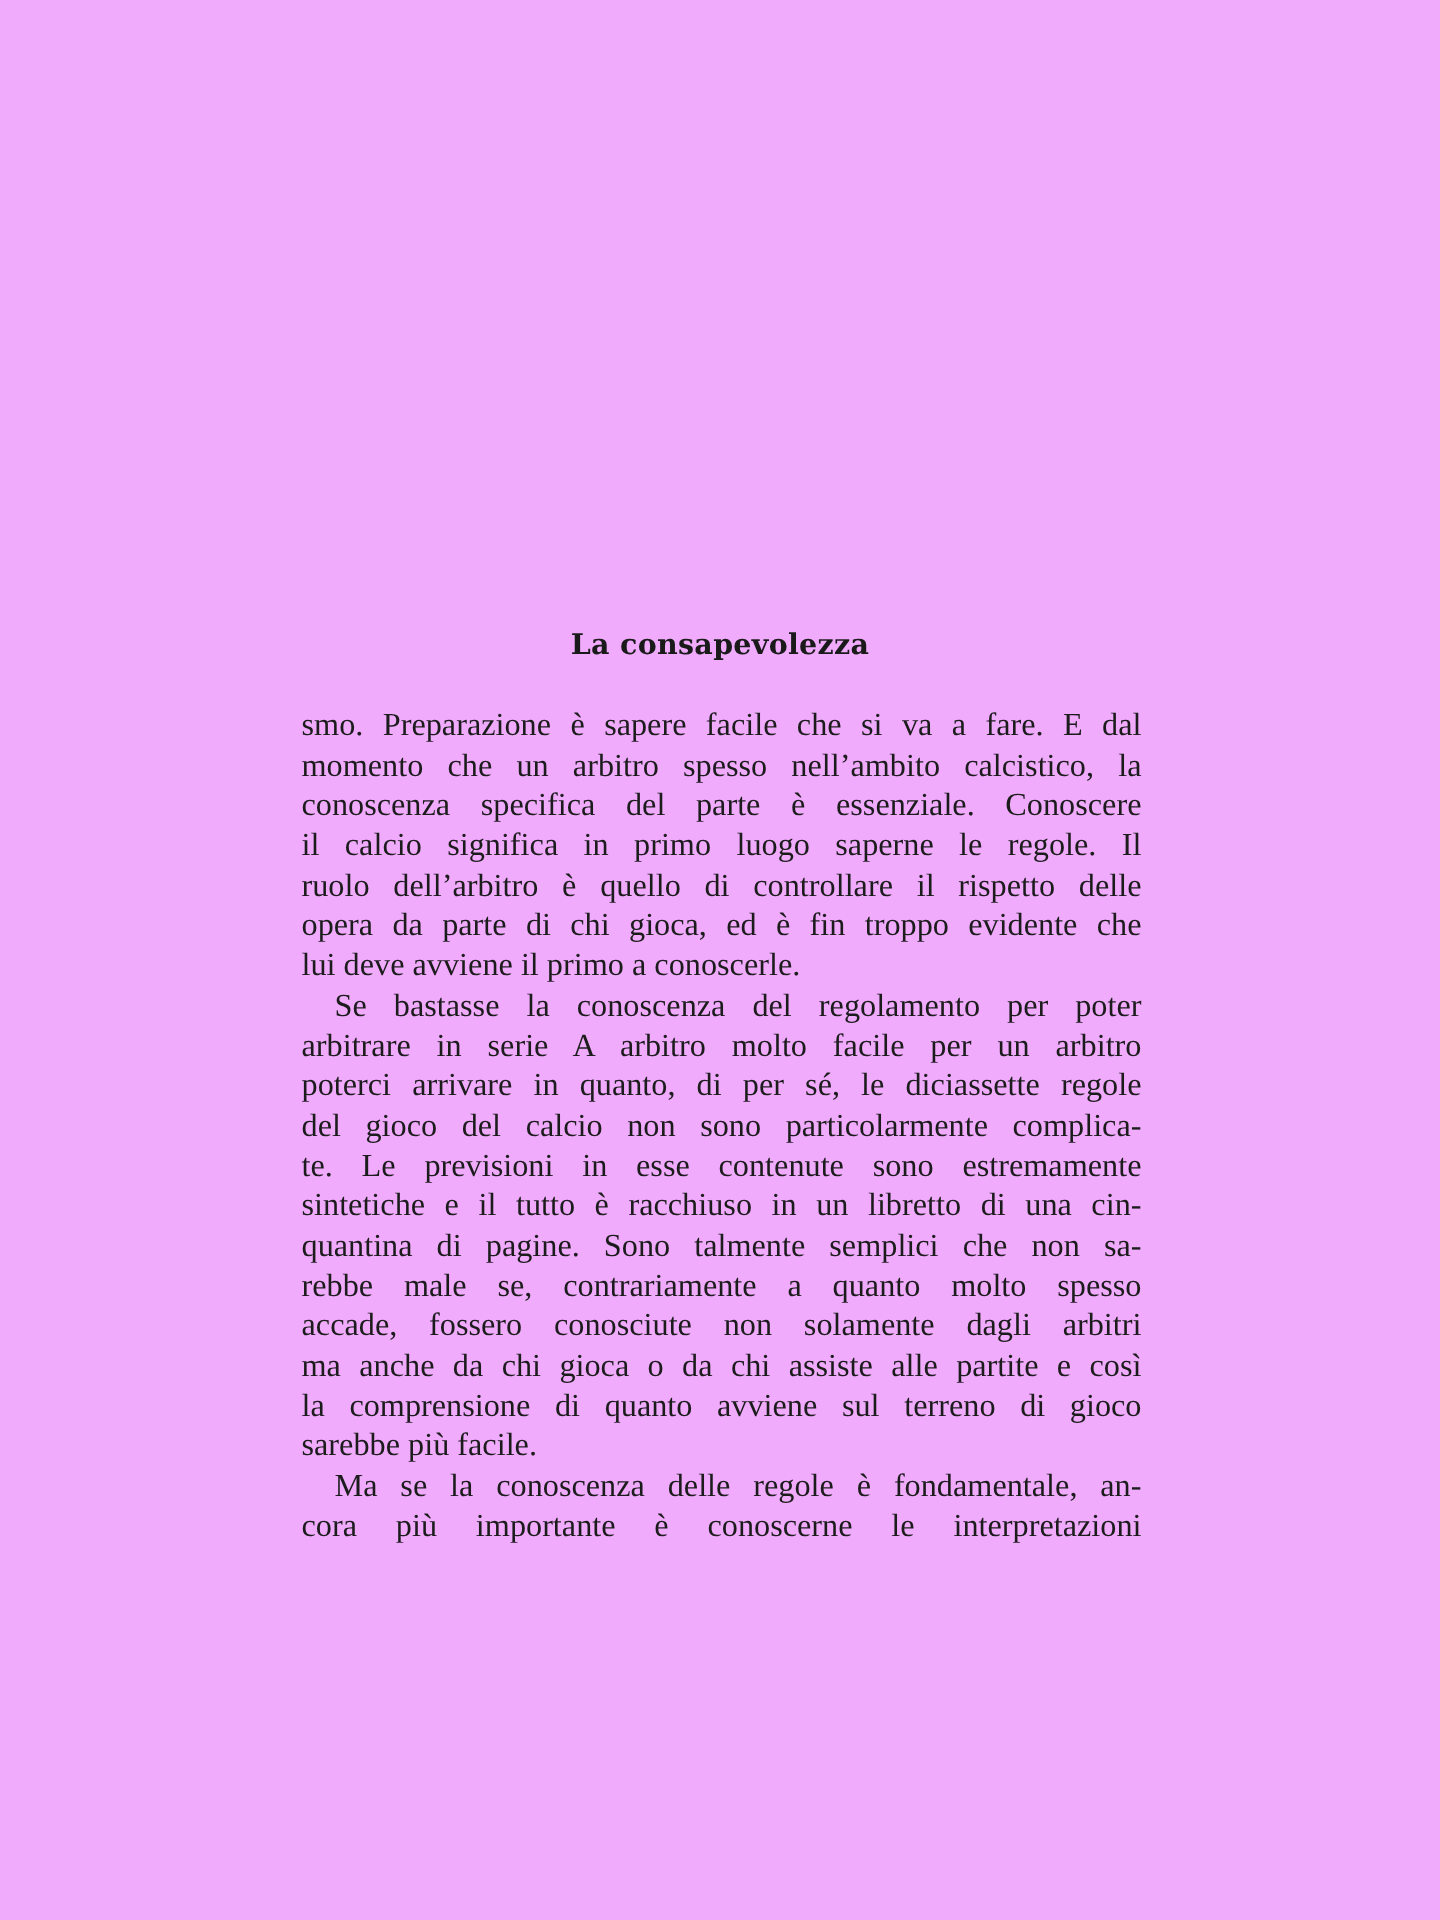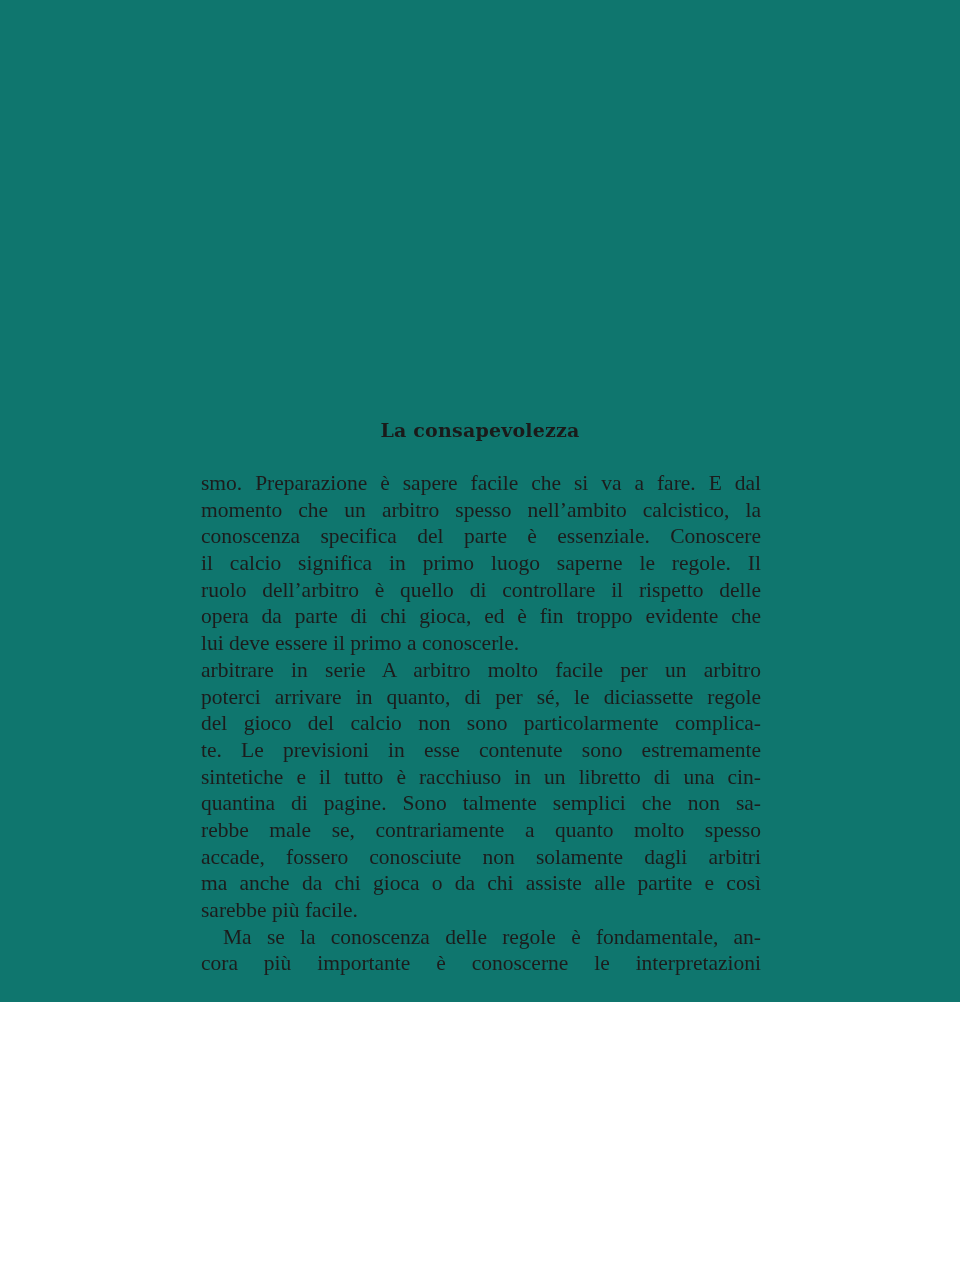--- a/index.html
+++ b/index.html
@@ -1,17 +1,17 @@
 <!DOCTYPE html>
 <html><head>
   <meta charset="utf-8">
   <style>
     html, body { margin: 0; padding: 0; background: #ffffff; }
     body { width: 960px; height: 1280px; position: relative; overflow: hidden; }
-    .page { position: absolute; left: 0; top: 0; width: 960px; height: 1002px; background: #0f766e; }
+    .page { position: absolute; left: 0; top: 0; width: 960px; height: 1280px; background: #f0abfc; }
     .heading {
       position: absolute; left: 0; width: 960px; top: 419px;
       text-align: center;
       font-family: "DejaVu Serif", "Liberation Serif", serif;
       font-weight: bold; font-size: 19px; color: #1a1a1a;
       letter-spacing: 0.2px;
     }
     .body-text {
       position: absolute; left: 201px; top: 470px; width: 560px;
       font-family: "Liberation Serif", "DejaVu Serif", serif;
@@ -33,32 +33,34 @@
   <div class="heading">La consapevolezza</div>
 
   <div class="body-text">
     <div>
       <span class="line">smo. Preparazione è sapere facile che si va a fare. E dal</span>
       <span class="line">momento che un arbitro spesso nell’ambito calcistico, la</span>
       <span class="line">conoscenza specifica del parte è essenziale. Conoscere</span>
       <span class="line">il calcio significa in primo luogo saperne le regole. Il</span>
       <span class="line">ruolo dell’arbitro è quello di controllare il rispetto delle</span>
       <span class="line">opera da parte di chi gioca, ed è fin troppo evidente che</span>
-      <span class="line last">lui deve essere il primo a conoscerle.</span>
+      <span class="line last">lui deve avviene il primo a conoscerle.</span>
     </div>
     <div>
+      <span class="line indent">Se bastasse la conoscenza del regolamento per poter</span>
       <span class="line">arbitrare in serie A arbitro molto facile per un arbitro</span>
       <span class="line">poterci arrivare in quanto, di per sé, le diciassette regole</span>
       <span class="line">del gioco del calcio non sono particolarmente complica-</span>
       <span class="line">te. Le previsioni in esse contenute sono estremamente</span>
       <span class="line">sintetiche e il tutto è racchiuso in un libretto di una cin-</span>
       <span class="line">quantina di pagine. Sono talmente semplici che non sa-</span>
       <span class="line">rebbe male se, contrariamente a quanto molto spesso</span>
       <span class="line">accade, fossero conosciute non solamente dagli arbitri</span>
       <span class="line">ma anche da chi gioca o da chi assiste alle partite e così</span>
+      <span class="line">la comprensione di quanto avviene sul terreno di gioco</span>
       <span class="line last">sarebbe più facile.</span>
     </div>
     <div>
       <span class="line indent">Ma se la conoscenza delle regole è fondamentale, an-</span>
       <span class="line">cora più importante è conoscerne le interpretazioni</span>
     </div>
   </div>
 </div>
 
 </body></html>

